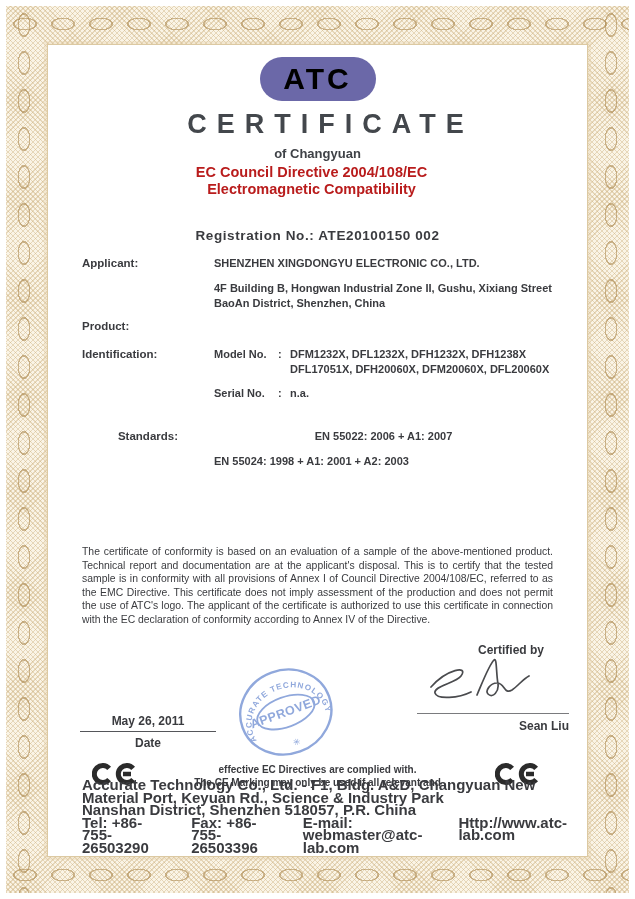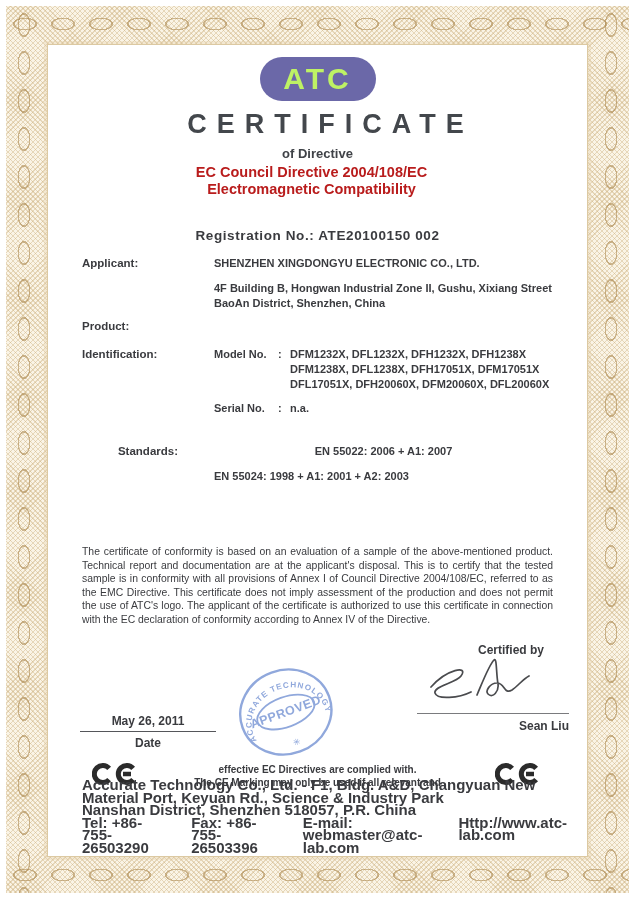--- a/index.html
+++ b/index.html
@@ -33,21 +33,21 @@
     position:absolute; left:47px; right:47px; top:44px; bottom:42px;
     background:#fff;
     border:1px solid #dcc9a2;
     box-shadow:0 0 0 3px rgba(226,207,168,.35);
   }
 
   
   .logo {
     position:absolute; top:12px; left:50%; transform:translateX(-50%);
     width:116px; height:44px; border-radius:22px;
-    background:#6b68a8; color:#bef264;
+    background:#6b68a8; color:#000000;
     display:flex; align-items:center; justify-content:center;
     font-size:30px; font-weight:bold; letter-spacing:3px;
   }
   .cert-title {
     position:absolute; top:64px; left:16px; right:0; text-align:center;
     font-size:27px; font-weight:bold; color:#43474c;
     letter-spacing:10px; text-indent:10px;
   }
   .cert-sub {
     position:absolute; top:101px; left:0; right:0; text-align:center;
@@ -108,21 +108,21 @@
   <div class="strip v right"></div>
 </div>
 
 <div class="sheet">
 
   <div class="logo">
     <span>ATC</span>
   </div>
 
   <div class="cert-title">CERTIFICATE</div>
-  <div class="cert-sub">of Directive</div>
+  <div class="cert-sub">of Changyuan</div>
 
   <div class="directives">
     <div>EC Council Directive 2004/108/EC</div>
     <div>Electromagnetic Compatibility</div>
   </div>
 
   <div class="registration">
     <span>Registration No.:</span>
     <span>ATE20100150 002</span>
   </div>
@@ -142,21 +142,20 @@
     <div class="frow mt8">
       <div class="flabel">Product:</div>
     </div>
     <div class="frow mt13">
       <div class="flabel">Identification:</div>
       <div class="subrow">
         <div>Model No.</div>
         <div>:</div>
         <div>
           <div>DFM1232X, DFL1232X, DFH1232X, DFH1238X</div>
-          <div>DFM1238X, DFL1238X, DFH17051X, DFM17051X</div>
           <div>DFL17051X, DFH20060X, DFM20060X, DFL20060X</div>
         </div>
       </div>
     </div>
     <div class="frow mt9">
       <div></div>
       <div class="subrow">
         <div>Serial No.</div>
         <div>:</div>
         <div>n.a.</div>

